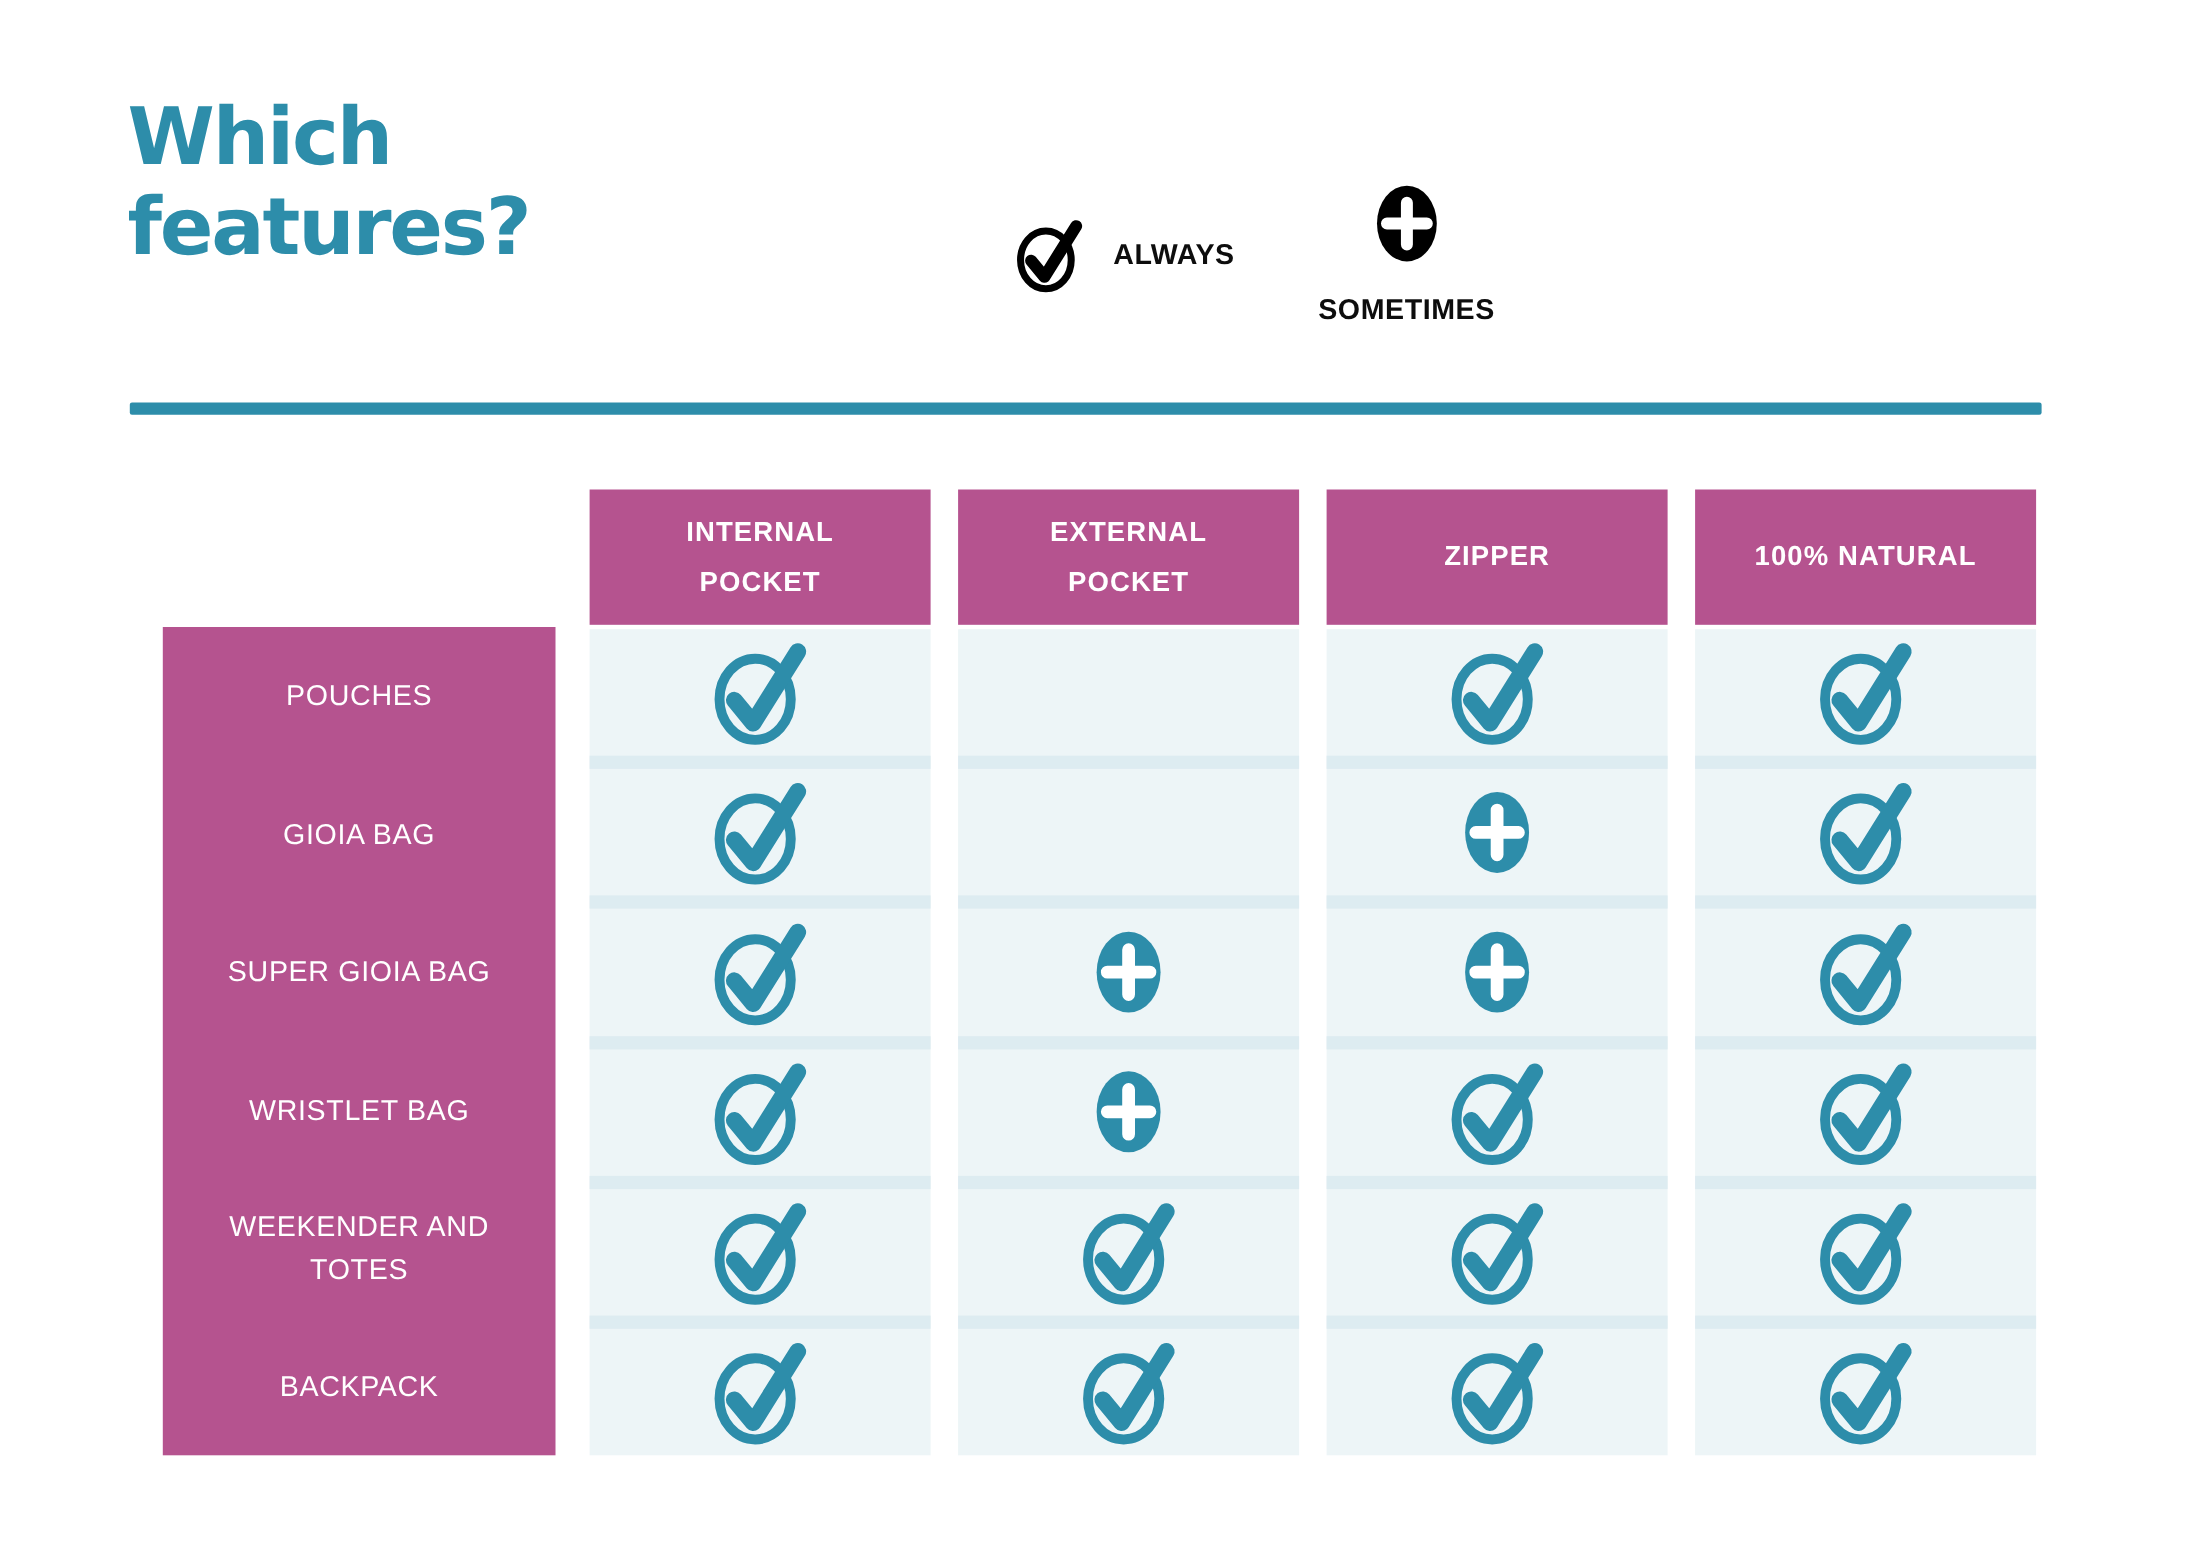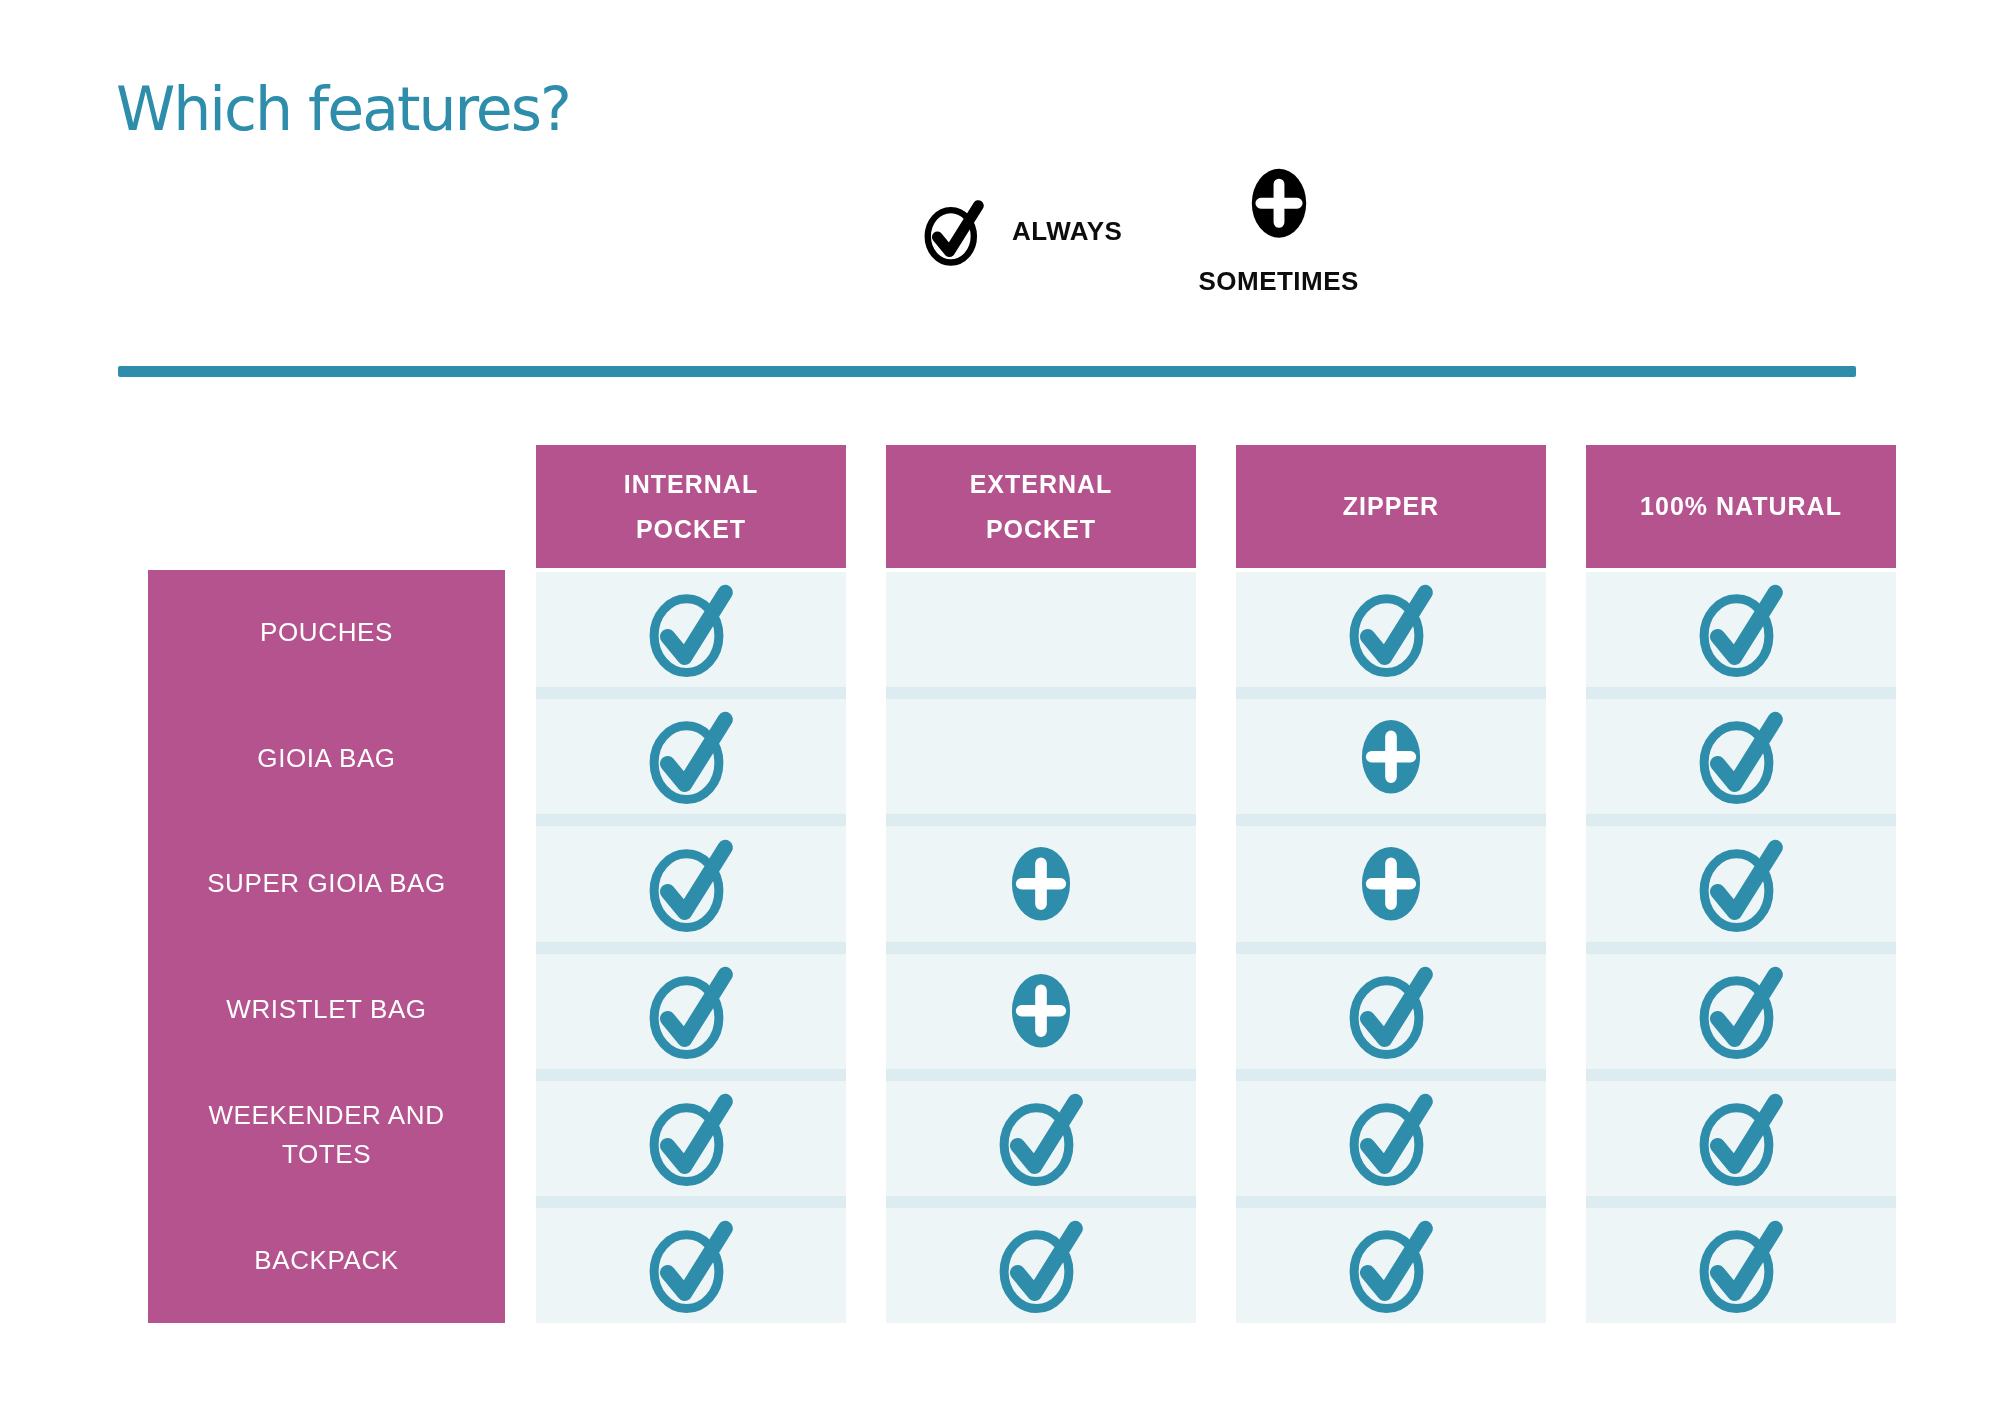--- a/index.html
+++ b/index.html
@@ -8,22 +8,22 @@
     --cell-bg:#edf5f7;
     --cell-separator:#ddecf1;
     --ink:#121212;
   }
   *{box-sizing:border-box;}
   body{margin:0;background:#ffffff;font-family:"Liberation Sans",sans-serif;}
   .canvas{position:relative;width:2000px;height:1414px;background:#ffffff;overflow:hidden;}
 
   .title{
     position:absolute;left:116px;top:36px;width:590px;
-    font-family:"DejaVu Sans",sans-serif;font-weight:normal;
-    font-size:60px;line-height:1.13;letter-spacing:-2px;
+    font-family:"DejaVu Sans",sans-serif;font-weight:bold;
+    font-size:72px;line-height:1.13;letter-spacing:-2px;
     color:var(--teal);
   }
 
   .subtitle{
     position:absolute;top:52px;right:542px;width:760px;
     text-align:right;font-size:43px;line-height:1.43;color:var(--ink);
   }
 
   .legend{
     position:absolute;left:922px;top:194px;height:76px;
@@ -43,21 +43,21 @@
   .row-labels{
     position:absolute;left:148px;top:570px;width:357px;height:753px;
     background:var(--magenta);display:flex;flex-direction:column;
   }
   .row-label{
     flex:1;display:flex;align-items:center;justify-content:center;
     text-align:center;color:#ffffff;font-weight:normal;font-size:26px;
     letter-spacing:.6px;line-height:1.5;padding:0 28px;
   }
 
-  .fcols{position:absolute;left:536px;top:445px;display:flex;gap:40px;}
+  .fcols{position:absolute;left:536px;top:445px;display:flex;gap:25px;}
   .fcol{width:310px;display:flex;flex-direction:column;}
   .fcol-header{
     height:123px;background:var(--magenta);color:#ffffff;
     font-weight:bold;font-size:25px;letter-spacing:1px;line-height:1.8;
     display:flex;align-items:center;justify-content:center;
     text-align:center;padding:0 48px;
   }
   .fcol-body{
     margin-top:4px;height:751px;background:var(--cell-bg);
     display:flex;flex-direction:column;color:var(--teal);

